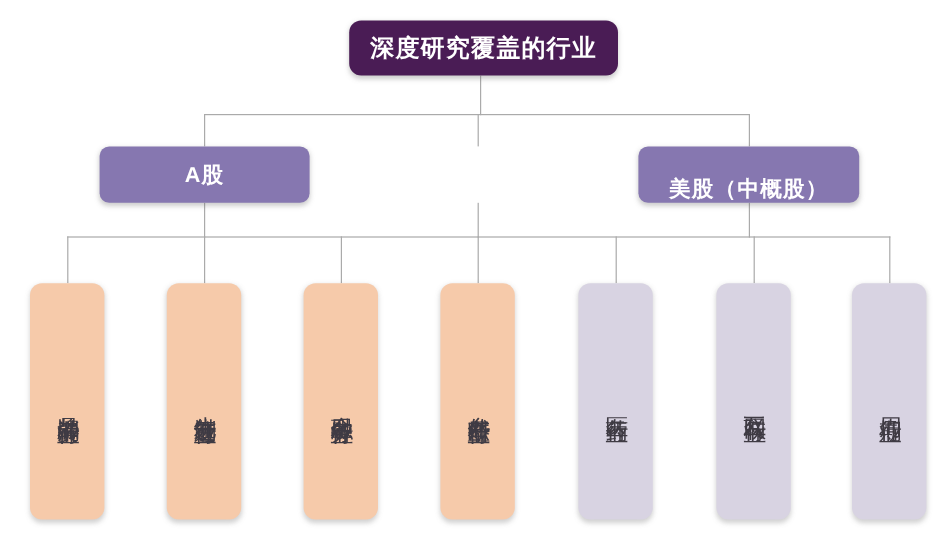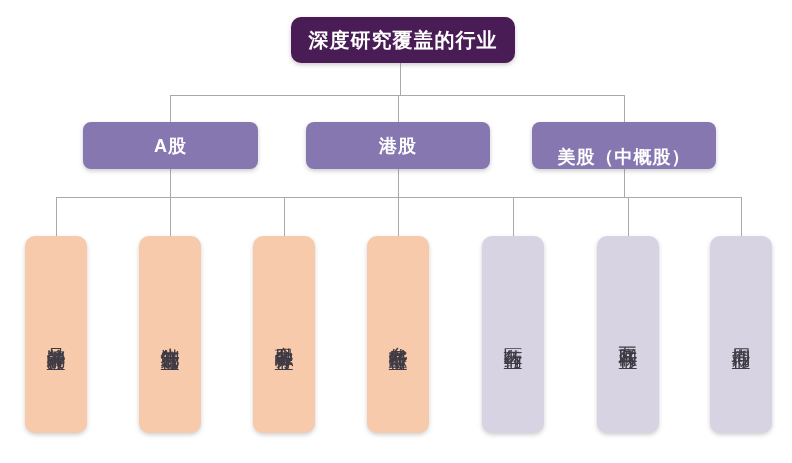--- a/index.html
+++ b/index.html
@@ -89,23 +89,20 @@
   <div class="line v" style="left:628px; top:197px; height:39px;"></div>
   <div class="line v" style="left:741px; top:197px; height:39px;"></div>
 
   <div class="node root-node">
     <span>深度研究覆盖的行业</span>
   </div>
 
   <div class="node branch-node branch-a">
     <span>A股</span>
   </div>
-  <div class="node branch-node branch-hk">
-    <span>港股</span>
-  </div>
   <div class="node branch-node branch-us">
     <span>美股（中概股）</span>
   </div>
 
   <div class="node industry orange i1">
     <span>品牌消费行业</span>
   </div>
   <div class="node industry orange i2">
     <span>先进制造行业</span>
   </div>

